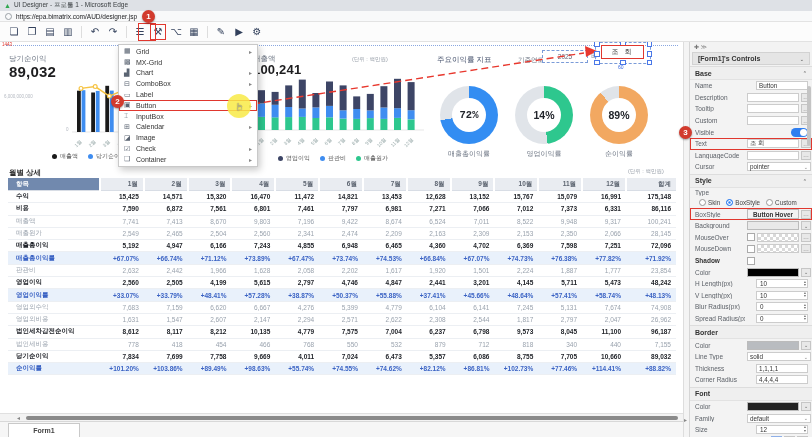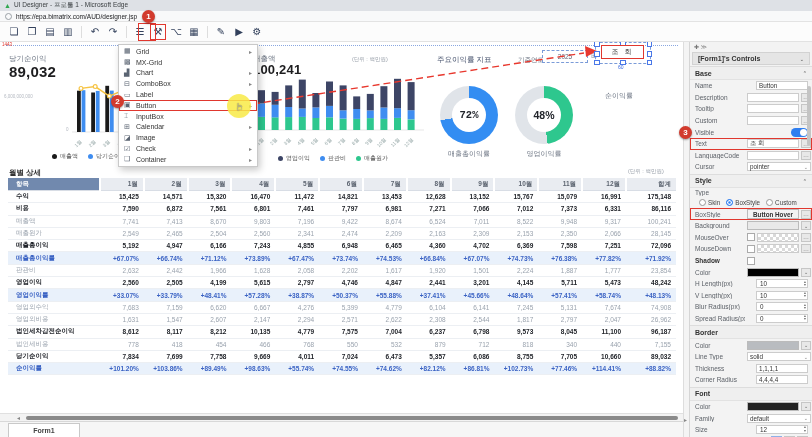--- a/index.html
+++ b/index.html
@@ -280,25 +280,28 @@
 
     <div id="donuts">
         <div class="donut-wrap" style="left:440px;top:44px;">
        <div class="donut" style="background:conic-gradient(#338df2 0 72%, #e0e4e9 72% 100%);font-family:Liberation Mono, monospace;">
          <div class="hole">72%</div>
        </div>
        <div class="dlabel">매출총이익률</div>
      </div>
         <div class="donut-wrap" style="left:515px;top:44px;">
        <div class="donut" style="background:conic-gradient(#2ec78e 0 48%, #e0e4e9 48% 100%);">
-         <div class="hole">48%</div>
+         <div class="hole">14%</div>
        </div>
        <div class="dlabel">영업이익률</div>
      </div>
         <div class="donut-wrap" style="left:590px;top:44px;">
+       <div class="donut" style="background:conic-gradient(#f2a861 0 89%, #e0e4e9 89% 100%);">
+         <div class="hole">89%</div>
+       </div>
        <div class="dlabel">순이익률</div>
      </div>
       </div>
     <div class="unit" style="left:628px;top:126px;">(단위 : 백만원)</div>
 
     <div class="sect-title" style="left:9px;top:126px;font-weight:bold;color:#333;">월별 상세</div>
     <table id="dtable" style="left:8px;top:136px;width:668px;">
       <colgroup>
           <col style="width:92px;">
           <col>

